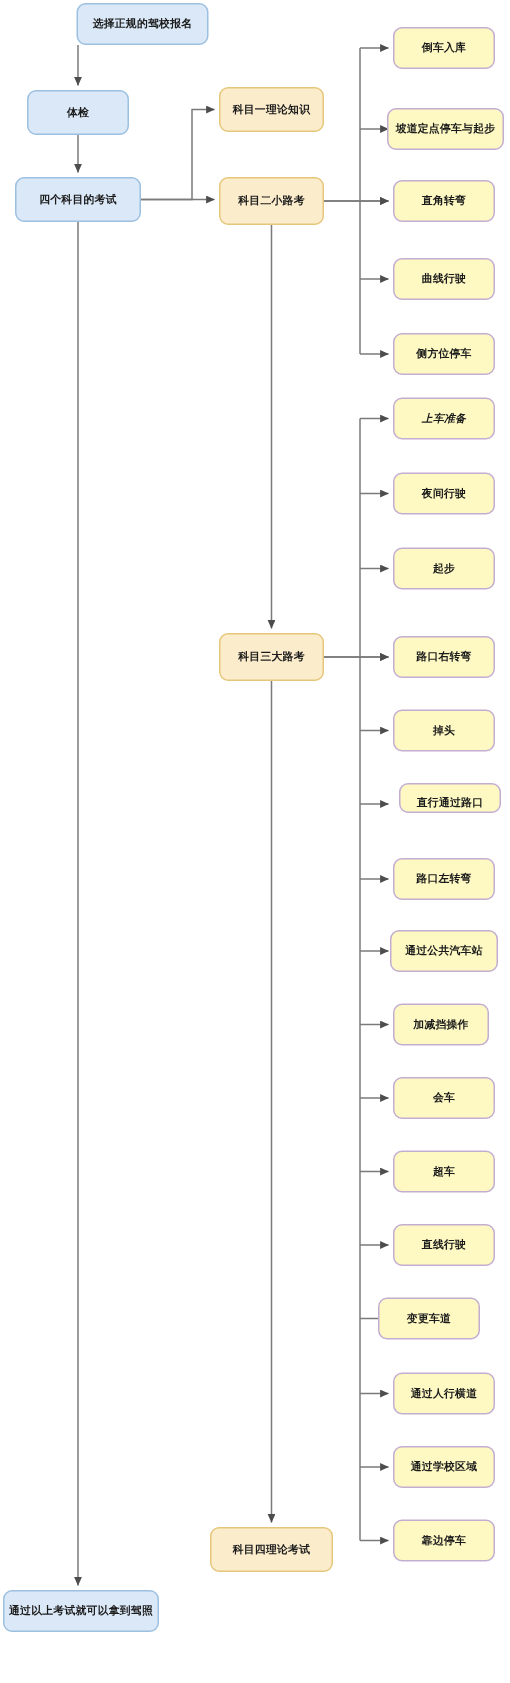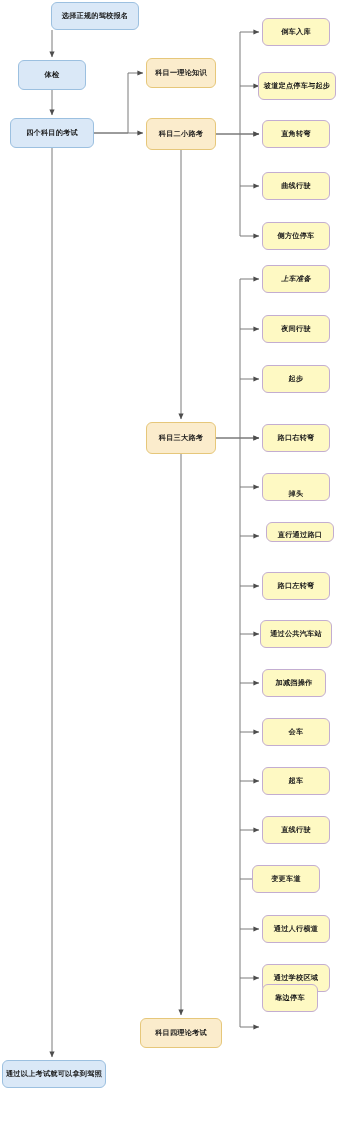--- a/index.html
+++ b/index.html
@@ -152,21 +152,21 @@
       </div>
       <div class="node purple" style="left: 262px; top: 315px; width: 68px; height: 28px;">
         <span>夜间行驶</span>
       </div>
       <div class="node purple" style="left: 262px; top: 365px; width: 68px; height: 28px;">
         <span>起步</span>
       </div>
       <div class="node purple" style="left: 262px; top: 424px; width: 68px; height: 28px;">
         <span>路口右转弯</span>
       </div>
-      <div class="node purple" style="left: 262px; top: 473px; width: 68px; height: 28px; align-items: flex-end;">
+      <div class="node purple" style="left: 262px; top: 473px; width: 68px; height: 28px;">
         <span>掉头</span>
       </div>
       <div class="node purple" style="left: 266px; top: 522px; width: 68px; height: 20px; align-items: flex-end;">
         <span>直行通过路口</span>
       </div>
       <div class="node purple" style="left: 262px; top: 572px; width: 68px; height: 28px;">
         <span>路口左转弯</span>
       </div>
       <div class="node purple" style="left: 260px; top: 620px; width: 72px; height: 28px;">
         <span>通过公共汽车站</span>
@@ -185,18 +185,18 @@
       </div>
       <div class="node purple" style="left: 252px; top: 865px; width: 68px; height: 28px;">
         <span>变更车道</span>
       </div>
       <div class="node purple" style="left: 262px; top: 915px; width: 68px; height: 28px;">
         <span>通过人行横道</span>
       </div>
       <div class="node purple" style="left: 262px; top: 964px; width: 68px; height: 28px;">
         <span>通过学校区域</span>
       </div>
-      <div class="node purple" style="left: 262px; top: 984px; width: 56px; height: 28px;">
+      <div class="node purple" style="left: 262px; top: 1013px; width: 68px; height: 28px;">
         <span>靠边停车</span>
       </div>
     </div>
 
 </div>
 
 </body></html>

